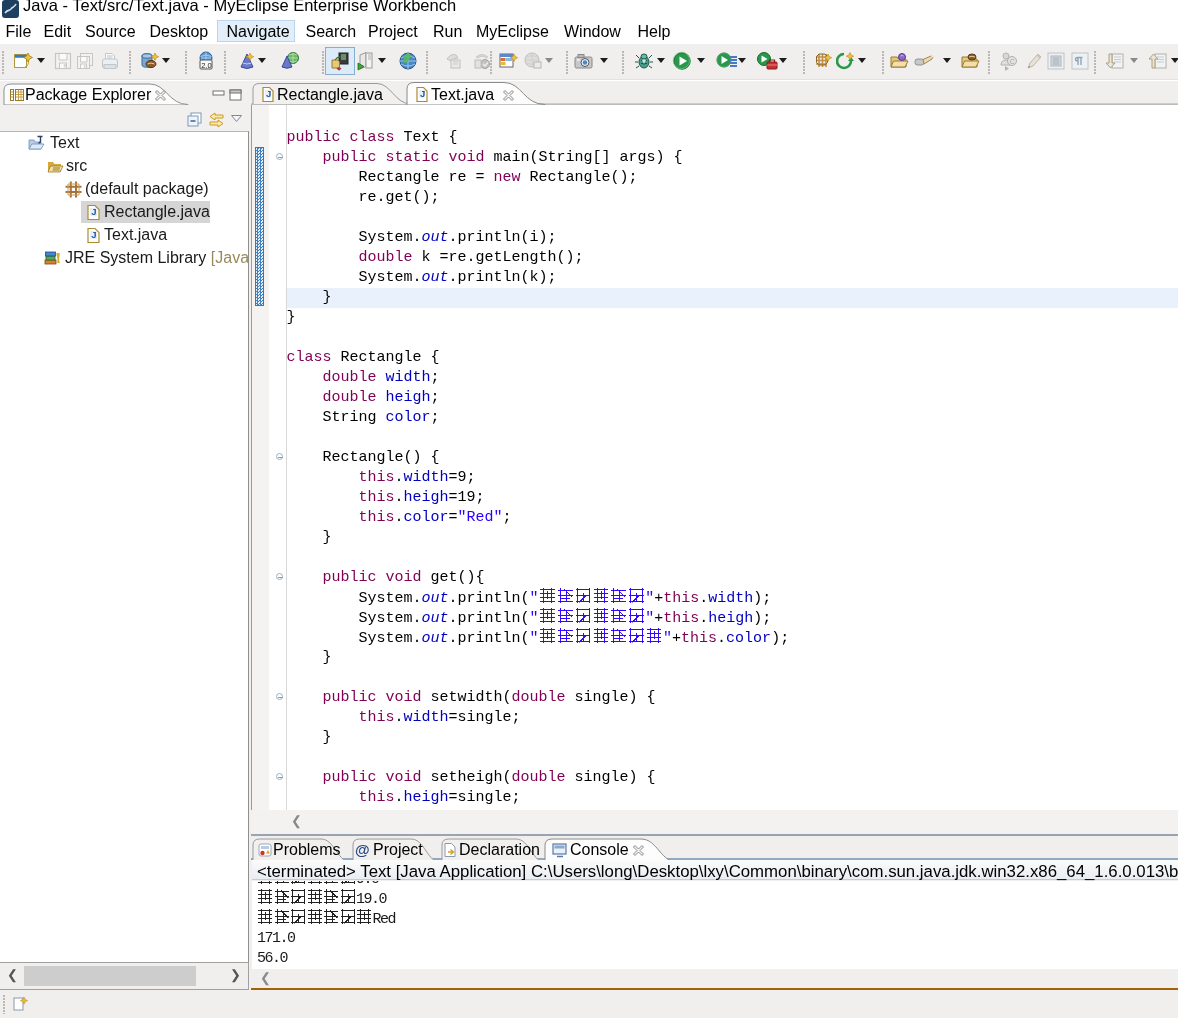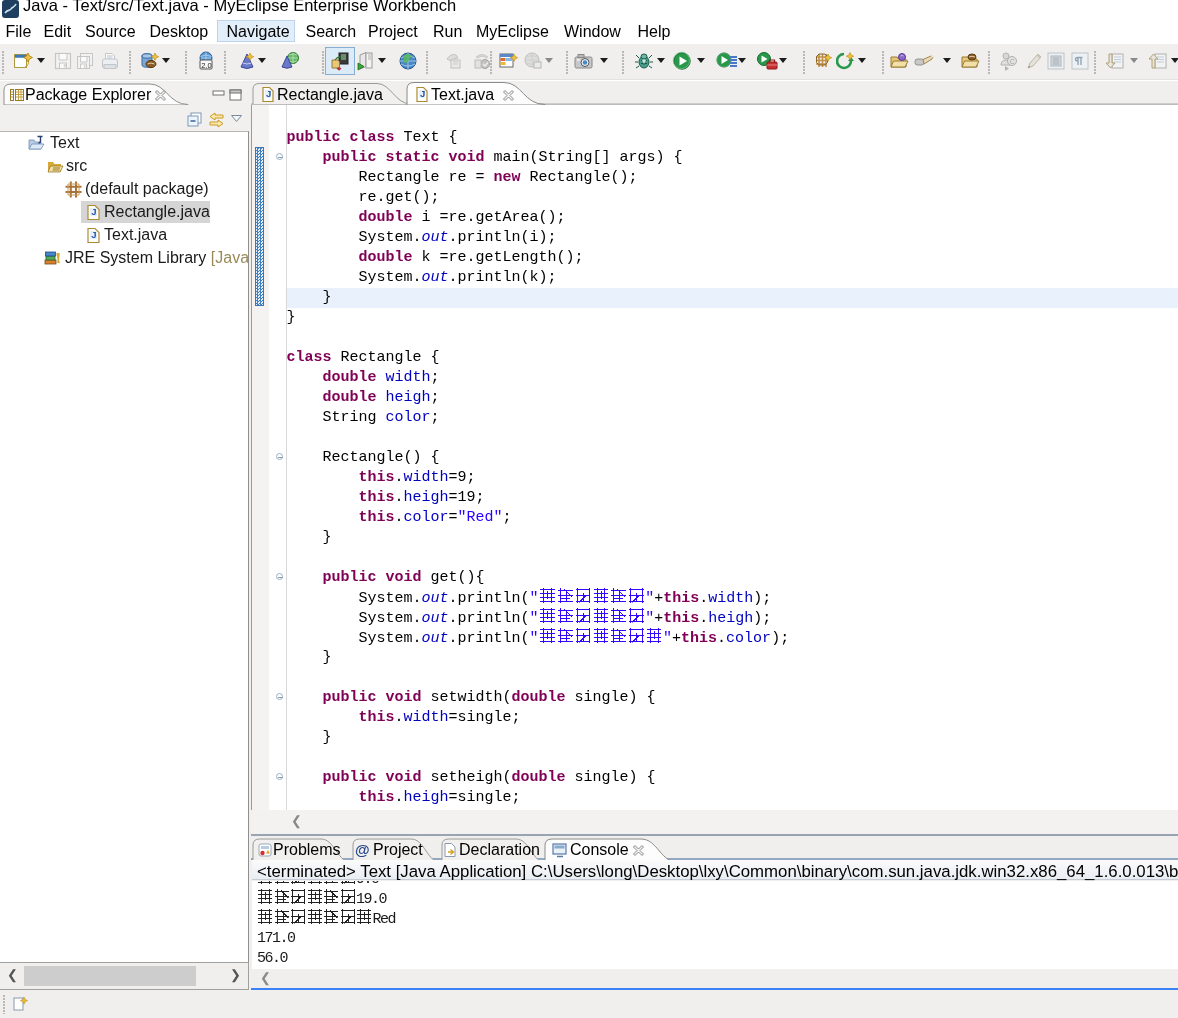--- a/index.html
+++ b/index.html
@@ -27,27 +27,27 @@
 #etabs{position:absolute;left:0;top:0;width:927px;height:27px}
 #ebody{position:absolute;left:0;top:23.5px;width:927px;height:706.5px;background:#fff;border-left:1px solid #9c9c9c}
 #ruler{position:absolute;left:0;top:0;width:17px;height:706.5px;background:#f4f3f2}
 #diffbar{position:absolute;left:3px;top:42.5px;width:9px;height:159px;border:1px solid #3a77b8;background:conic-gradient(#4080c0 0 25%,#e4eef8 0 50%,#4080c0 0 75%,#e4eef8 0) 0 0/3px 3px}
 #foldcol{position:absolute;left:17px;top:0;width:18px;height:706.5px;background:#fff;border-right:1px solid #d8d8d8}
 .fold{position:absolute;left:23.5px;width:7px;height:7px;border:1px solid #9ab0c4;border-radius:50%;background:#fdfdfd}
 .fold:before{content:"";position:absolute;left:1px;top:3px;width:5px;height:1px;background:#88a0b8}
 #curline{position:absolute;left:35px;top:183.5px;width:891px;height:20px;background:#e9f2fc}
 #code{position:absolute;left:34.5px;top:3.5px;width:890px;height:702px;font-family:"Liberation Mono",monospace;font-size:15px;line-height:20px;white-space:pre;color:#000}
 .cl{position:absolute;left:0;height:20px}
-.k{color:#7f0055;font-weight:bold}
+.k{color:#7f0055;font-weight:normal}
 .f{color:#0000c0}
 .o{color:#0000c0;font-style:italic}
 .s{color:#2a00ff}
 #escroll{position:absolute;left:0;top:729px;width:927px;height:24px;background:#f3f2f1}
 
-#bpanel{position:absolute;left:251px;top:753px;width:927px;height:156px;background:#f0efee;border-top:2px solid #98a4b1;border-bottom:2px solid #3b82f6}
+#bpanel{position:absolute;left:251px;top:753px;width:927px;height:156px;background:#f0efee;border-top:2px solid #98a4b1;border-bottom:2px solid #a16207}
 #btabs{position:absolute;left:0;top:0;width:927px;height:27px}
 #ctitle{position:absolute;left:1px;top:24px;width:926px;height:20px;background:linear-gradient(#fbfbfb,#e9edf2);border-bottom:1px solid #c4ccd6;font-size:16.8px;color:#000;white-space:nowrap}
 #cbody{position:absolute;left:1px;top:45px;width:926px;height:88px;background:#fff;overflow:hidden}
 #cscroll{position:absolute;left:1px;top:133px;width:926px;height:18px;background:#f0efee}
 #bpanel{box-shadow:0 0 0 0}
 .con{position:absolute;left:5px;height:20px;font-family:"Liberation Mono",monospace;font-size:15px;letter-spacing:-1.5px;color:#1a1a1a;white-space:pre}
 .con .hz{width:13.9px;margin:0 1.3px}
 
 #statusbar{position:absolute;left:0;top:990px;width:1178px;height:28px;background:#f0efee}
 
@@ -476,21 +476,20 @@
    <div class="fold" style="top:48px"></div>
    <div class="fold" style="top:348px"></div>
    <div class="fold" style="top:468px"></div>
    <div class="fold" style="top:588px"></div>
    <div class="fold" style="top:668px"></div>
    <div id="code">
 <div class="cl" style="top:20px"><span class="k">public</span> <span class="k">class</span> Text {</div>
 <div class="cl" style="top:40px">    <span class="k">public</span> <span class="k">static</span> <span class="k">void</span> main(String[] args) {</div>
 <div class="cl" style="top:60px">        Rectangle re = <span class="k">new</span> Rectangle();</div>
 <div class="cl" style="top:80px">        re.get();</div>
-<div class="cl" style="top:100px">        <span class="k">double</span> i =re.getArea();</div>
 <div class="cl" style="top:120px">        System.<span class="o">out</span>.println(i);</div>
 <div class="cl" style="top:140px">        <span class="k">double</span> k =re.getLength();</div>
 <div class="cl" style="top:160px">        System.<span class="o">out</span>.println(k);</div>
 <div class="cl" style="top:180px">    }</div>
 <div class="cl" style="top:200px">}</div>
 <div class="cl" style="top:240px"><span class="k">class</span> Rectangle {</div>
 <div class="cl" style="top:260px">    <span class="k">double</span> <span class="f">width</span>;</div>
 <div class="cl" style="top:280px">    <span class="k">double</span> <span class="f">heigh</span>;</div>
 <div class="cl" style="top:300px">    String <span class="f">color</span>;</div>
 <div class="cl" style="top:340px">    Rectangle() {</div>

